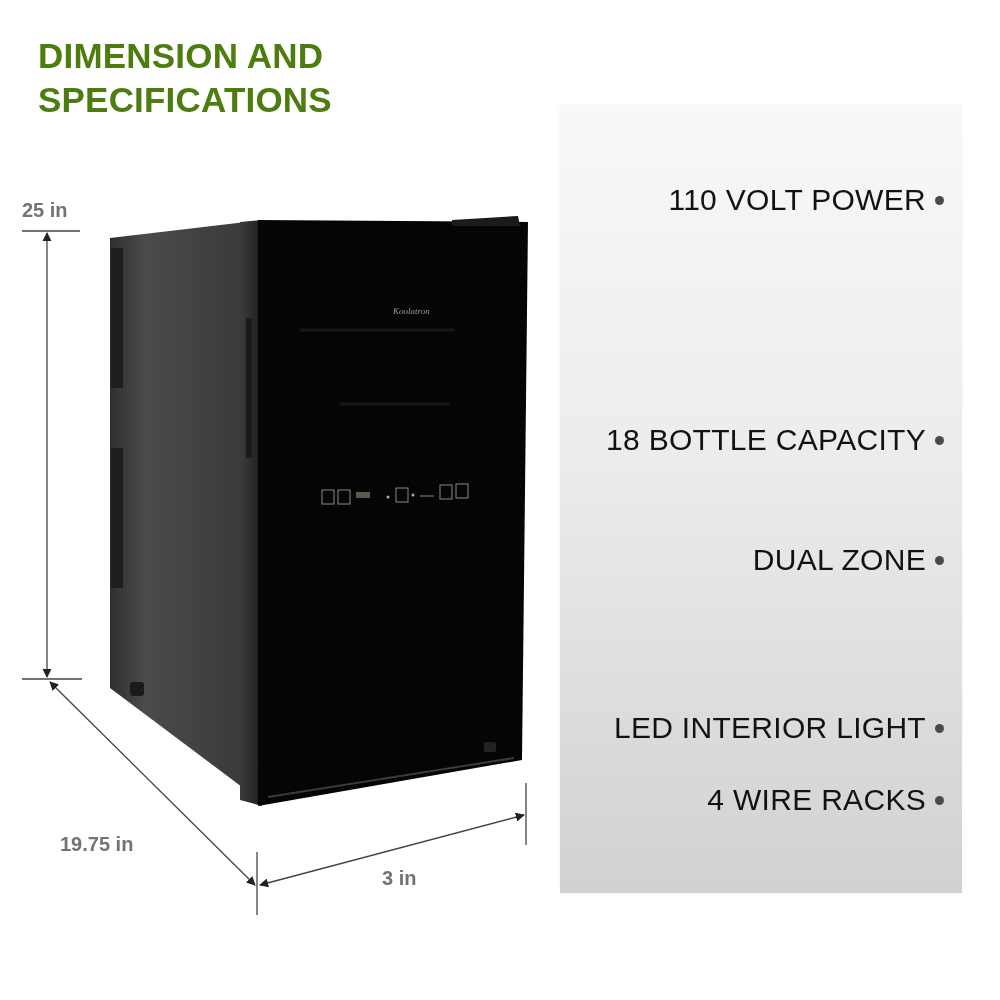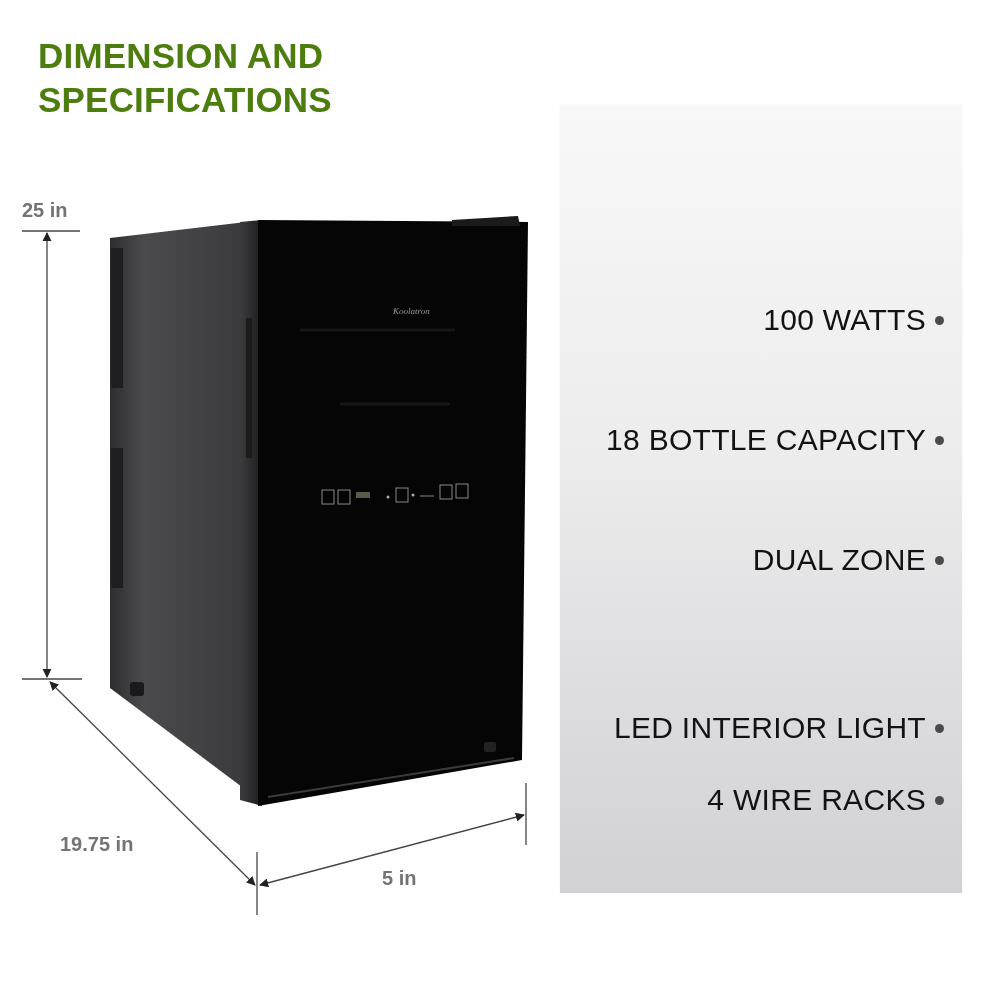--- a/index.html
+++ b/index.html
@@ -97,25 +97,25 @@
   </g>
 
   <g stroke="#444" stroke-width="1.3" fill="none">
     <line x1="260" y1="885" x2="524" y2="815" marker-start="url(#arrow)" marker-end="url(#arrow)"></line>
     <line x1="526" y1="783" x2="526" y2="845"></line>
   </g>
 </svg>
 
 <div class="dim-label" style="left:22px; top:199px;">25 in</div>
 <div class="dim-label" style="left:60px; top:797px;margin-top:36px;">19.75 in</div>
-<div class="dim-label" style="left:382px; top:867px;">5 in</div>
+<div class="dim-label" style="left:382px; top:867px;">3 in</div>
 
 <div class="spec-panel">
-  <div class="spec-item" style="top:198px;">
-    <span class="spec-label">100 WATTS</span>
+  <div class="spec-item" style="top:78px;">
+    <span class="spec-label">110 VOLT POWER</span>
     <span class="bullet"></span>
   </div>
   <div class="spec-item" style="top:318px;">
     <span class="spec-label">18 BOTTLE CAPACITY</span>
     <span class="bullet"></span>
   </div>
   <div class="spec-item" style="top:438px;">
     <span class="spec-label">DUAL ZONE</span>
     <span class="bullet"></span>
   </div>

